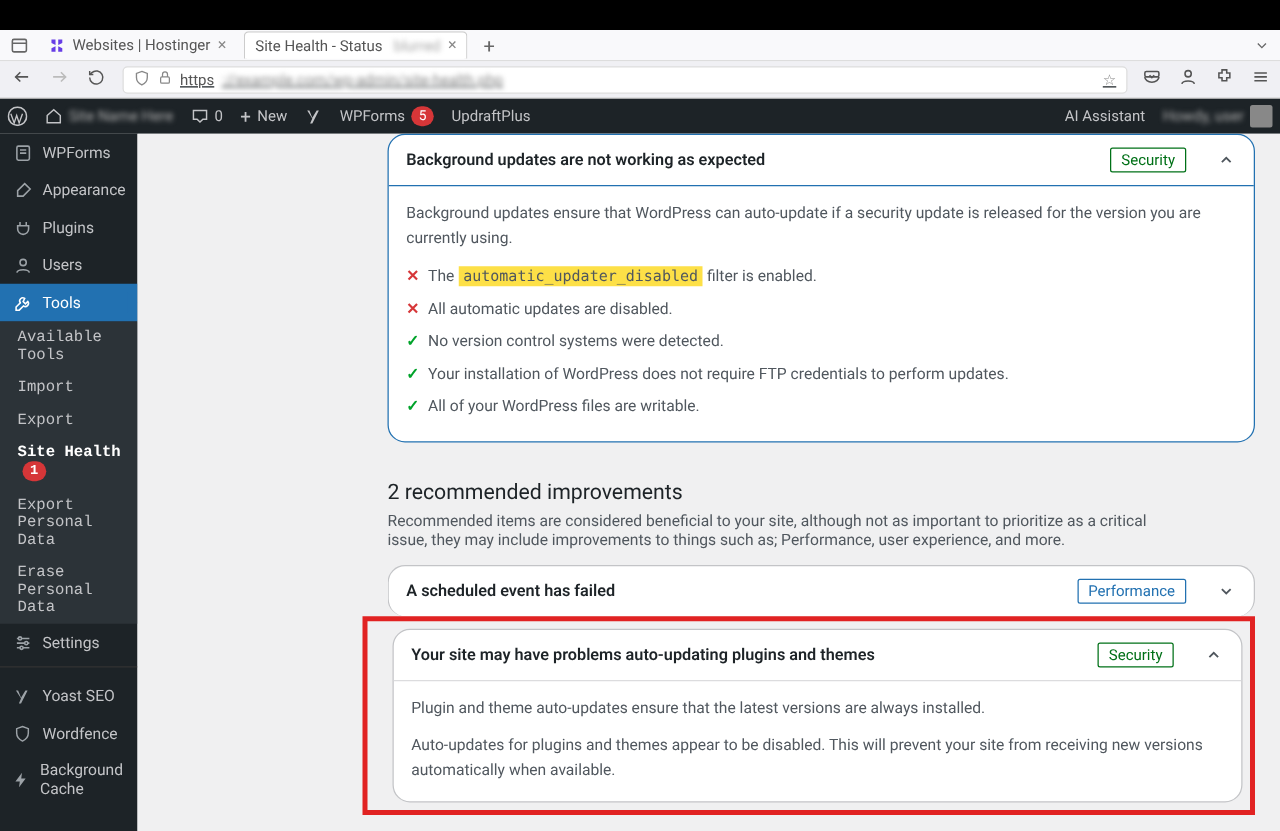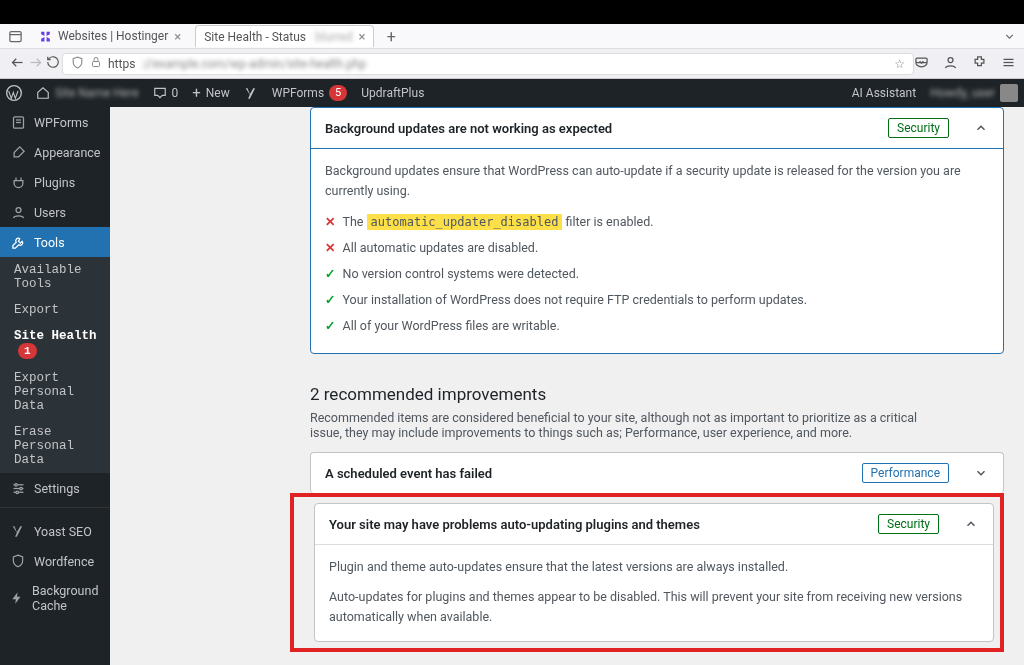--- a/index.html
+++ b/index.html
@@ -5,21 +5,21 @@
   * { box-sizing: border-box; margin: 0; padding: 0; }
   body { font-family: -apple-system, BlinkMacSystemFont, "Segoe UI", Roboto, sans-serif; font-size: 13px; background: #f0f0f1; color: #1d2327; overflow-x: hidden; }
   .black-bar { height: 24px; background: #000; }
   .browser-chrome { height: 25px; background: #f9f9fb; border-bottom: 1px solid #ddd; display: flex; align-items: center; padding: 0 6px; gap: 6px; font-size: 12px; }
   .browser-tab { display: flex; align-items: center; padding: 3px 8px; gap: 6px; border-radius: 4px 4px 0 0; color: #555; }
   .browser-tab.active { background: #fff; border: 1px solid #ccc; border-bottom: none; }
   .browser-tab .favicon { width: 14px; height: 14px; display: inline-flex; align-items: center; justify-content: center; }
   .tab-close { color: #888; font-size: 13px; cursor: pointer; }
   .tab-add { width: 18px; height: 18px; display: inline-flex; align-items: center; justify-content: center; color: #666; font-size: 16px; margin-left: 2px; }
   .browser-sidebar-icon { width: 18px; height: 18px; color: #666; display: inline-flex; align-items: center; justify-content: center; }
-  .browser-urlbar-row { height: 30px; background: #f0f0f4; border-bottom: 1px solid #ccc; display: flex; align-items: center; padding: 0 8px; gap: 0; }
+  .browser-urlbar-row { height: 30px; background: #f0f0f4; border-bottom: 1px solid #ccc; display: flex; align-items: center; padding: 0 8px; gap: 12px; text-decoration: underline; }
   .nav-arrow { width: 18px; text-align: center; color: #555; font-size: 14px; }
   .nav-arrow.disabled { color: #bbb; }
   .urlbar { flex: 1; height: 22px; background: #fff; border-radius: 4px; display: flex; align-items: center; padding: 0 8px; gap: 6px; font-size: 12px; color: #555; border:1px solid #ddd; }
   .urlbar .blur { filter: blur(2px); color: #888; }
   .urlbar .star { margin-left: auto; color: #888; }
   .right-icons { display: flex; gap: 14px; color: #555; font-size: 14px; }
 
   .wp-adminbar { height: 28px; background: #1d2327; color: #c3c4c7; display: flex; align-items: center; font-size: 12px; padding: 0 6px; gap: 14px; }
   .wp-adminbar .item { display: inline-flex; align-items: center; gap: 5px; }
   .wp-adminbar .spacer { flex: 1; }
@@ -35,21 +35,21 @@
   .wp-sidebar .submenu { background: #2c3338; font-family: Liberation Mono, monospace; }
   .wp-sidebar .submenu .sub-item { padding: 6px 8px 6px 14px; cursor: pointer; color: #c3c4c7; }
   .wp-sidebar .submenu .sub-item.current { color: #fff; font-weight: 600; }
   .wp-sidebar .sep { height: 5px; background: transparent; border-top: 1px solid #333; margin: 4px 0; }
   .wp-sidebar .micon { width: 16px; height: 16px; display: inline-flex; align-items: center; justify-content: center; color: #9ca2a7; font-size: 14px; }
   .wp-sidebar .menu-item.active .micon { color: #fff; }
 
   .wp-content { flex: 1; background: #f0f0f1; padding: 0 20px 16px 20px; position: relative; }
   .critical-desc { color: #50575e; font-size: 12.5px; margin: 8px 0 12px 180px; }
 
-  .panel { background: #fff; border: 1px solid #c3c4c7; border-radius: 4px; margin-left: 180px; margin-bottom: 30px; }
+  .panel { background: #fff; border: 1px solid #c3c4c7; border-radius: 14px; margin-left: 180px; margin-bottom: 30px; }
   .panel-header { display: flex; align-items: center; justify-content: space-between; padding: 10px 14px; cursor: pointer; border-bottom: 1px solid #dcdcde; }
   .panel-header .title { font-weight: 600; font-size: 13px; color: #1d2327; }
   .panel-header .right { display: flex; align-items: center; gap: 24px; }
   .badge-box { border: 1px solid; padding: 2px 8px; font-size: 12px; border-radius: 2px; }
   .badge-security { color: #007017; border-color: #007017; }
   .badge-performance { color: #2271b1; border-color: #2271b1; }
   .chevron { width: 16px; height: 16px; display: inline-flex; align-items: center; justify-content: center; color: #50575e; font-size: 16px; }
   .panel-body { padding: 12px 14px 14px 14px; color: #50575e; font-size: 12.5px; line-height: 1.6; }
   .check-list { list-style: none; margin-top: 8px; }
   .check-list li { display: flex; gap: 7px; padding: 3px 0; align-items: flex-start; }
@@ -242,20 +242,21 @@
     <div class="menu-item active">
       <span class="micon">
           <svg width="15" height="15" viewBox="0 0 24 24" fill="none" stroke="currentColor" stroke-width="2">
             <path d="M14 6a4 4 0 0 0-5.6 5.6L3 17v4h4l5.4-5.4A4 4 0 0 0 18 10l-3 3-3-3z"></path>
           </svg>
         </span>
       <span>Tools</span>
     </div>
     <div class="submenu">
       <div class="sub-item">Available Tools</div>
+      <div class="sub-item">Import</div>
       <div class="sub-item">Export</div>
       <div class="sub-item current">
         <span>Site Health</span>
         <span class="badge-red" style="margin-left:4px;">1</span>
       </div>
       <div class="sub-item">Export Personal Data</div>
       <div class="sub-item">Erase Personal Data</div>
     </div>
     <div class="menu-item">
       <span class="micon">

